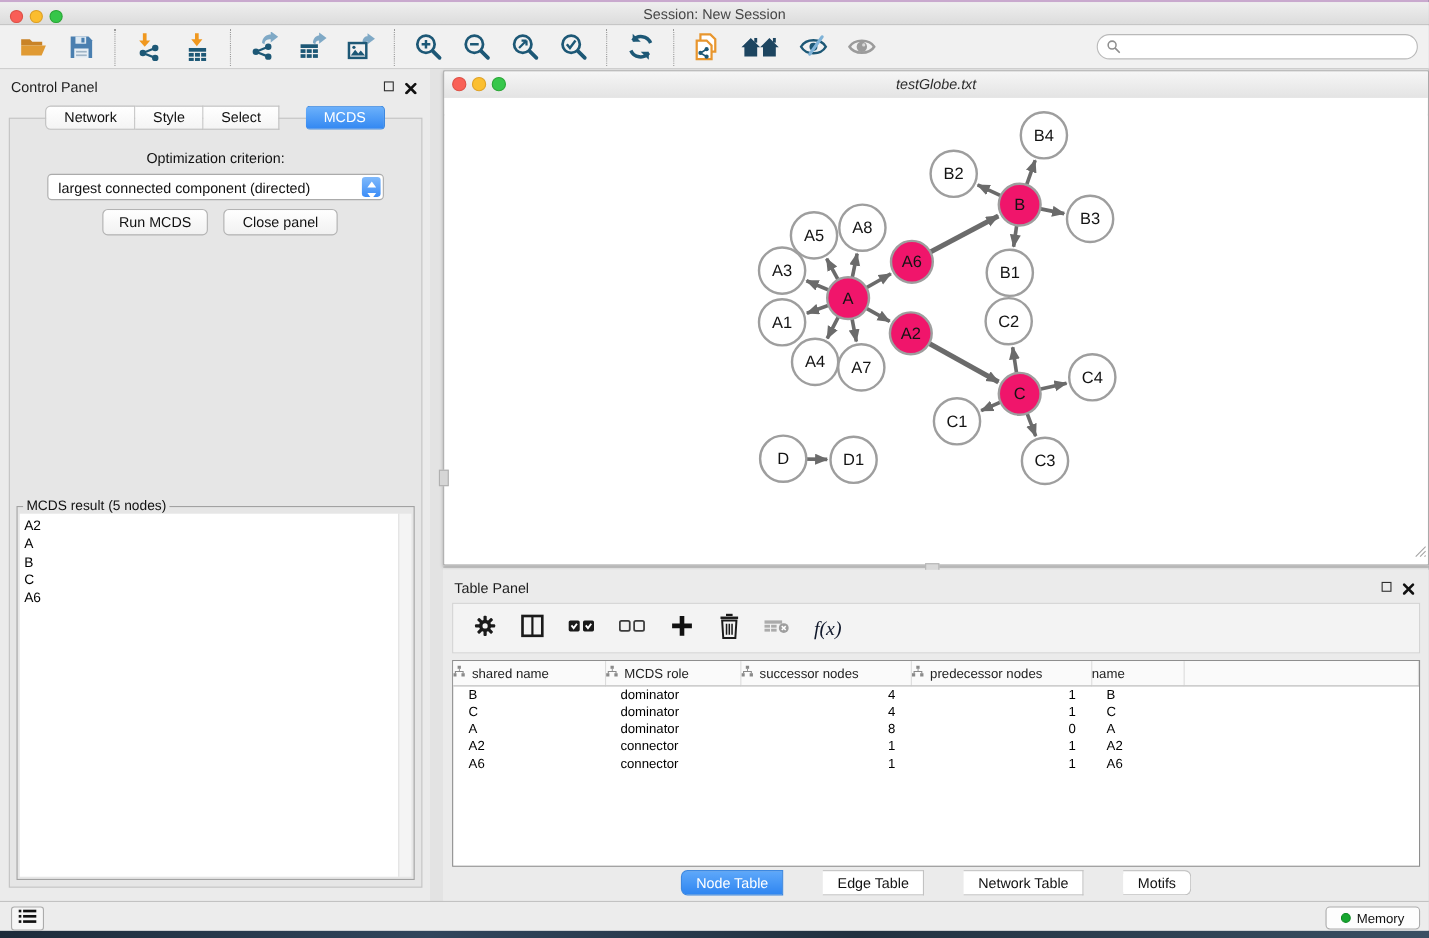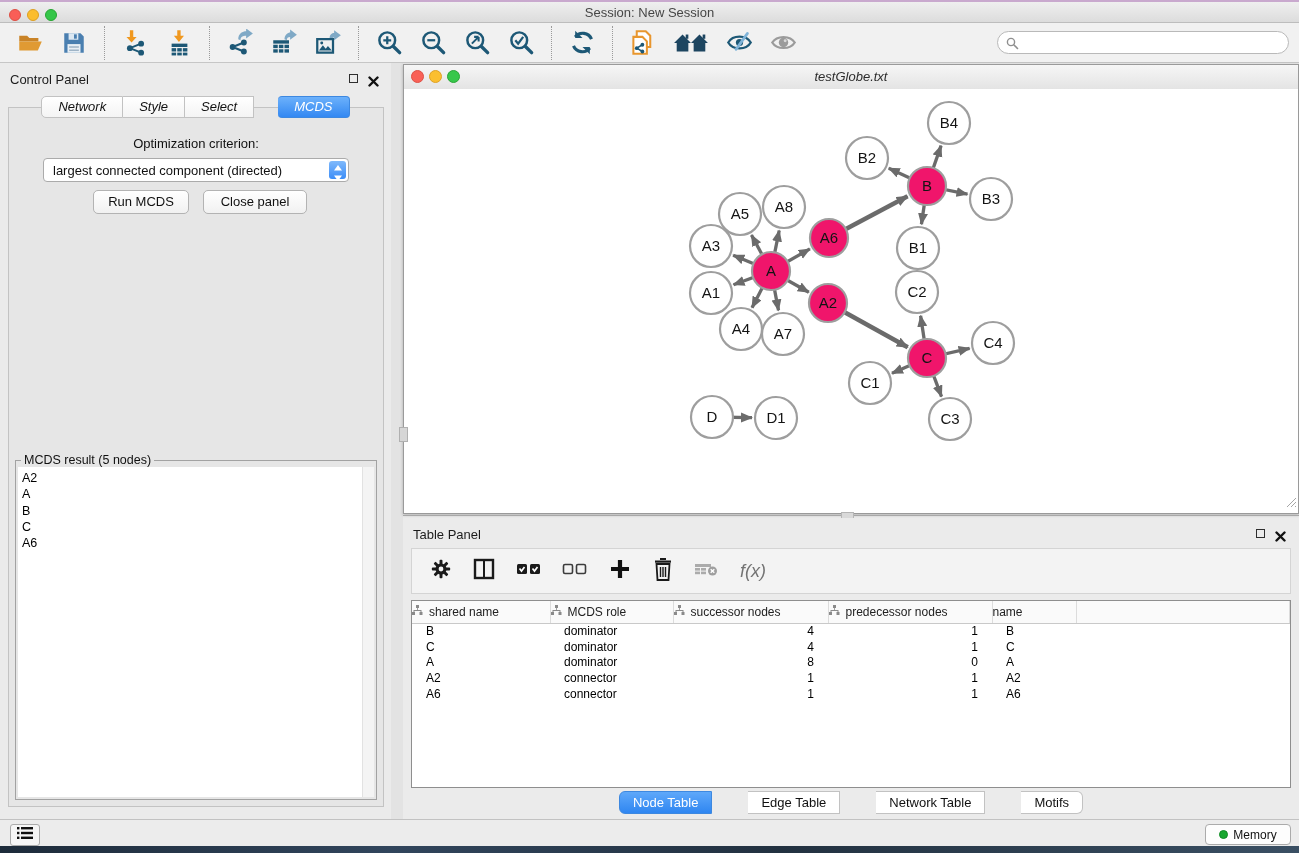--- a/index.html
+++ b/index.html
@@ -39,21 +39,21 @@
   
   .control-panel { position:absolute; left:0; top:0; width:391px; height:100%; background:#ebebeb; }
   .panel-titlerow { position:absolute; left:0; top:0; width:100%; height:30px; }
   .panel-title { position:absolute; left:10px; top:9px; font-size:13px; color:#1c1c1c; }
   .float-btn { position:absolute; top:11px; width:9px; height:9px; border:1.5px solid #2e2e2e; background:transparent; }
   .close-btn { position:absolute; top:10px; width:11px; height:11px; }
   .cp-float { right:33px; } .cp-close { right:12px; }
 
   .cp-tabs { position:absolute; left:0; top:33px; width:100%; display:flex; justify-content:center; z-index:2; }
   .cp-tab { height:22px; line-height:20px; padding:0 16px; font-size:13px; color:#111;
-      background:linear-gradient(#ffffff,#f4f4f4); border:1px solid #c2c2c2; border-left:none;font-style:italic; }
+      background:linear-gradient(#ffffff,#f4f4f4); border:1px solid #c2c2c2; border-left:none; }
   .cp-tab:first-child { border-left:1px solid #c2c2c2; border-radius:5px 0 0 5px; }
   .cp-tab:last-child { border-radius:0 5px 5px 0; }
   .cp-tab.active { background:linear-gradient(#6cb1fb,#3388f2); color:#fff; border-color:#3d88e0; border-radius:4px;margin-left:24px; }
 
   .cp-inner { position:absolute; left:8px; top:44px; width:376px; height:700px;
       background:#e6e6e6; border:1px solid #c3c3c3; }
   .crit-label { position:absolute; left:0; right:0; top:28px; text-align:center; font-size:13px; color:#111; }
   .dropdown { position:absolute; left:34px; top:50px; width:306px; height:24px; background:#fff;
       border:1px solid #ababab; border-radius:4px; font-size:13px; color:#111; }
   .dropdown .dd-text { position:absolute; left:9px; top:4px; white-space:nowrap; }
@@ -92,21 +92,21 @@
   .h-split .line { position:absolute; left:0; top:1px; width:100%; height:1px; background:#a8a8a8; }
   .h-split .handle { position:absolute; left:438px; top:-2px; width:13px; height:8px;
       background:#d9d9d9; border:1px solid #b5b5b5; }
 
   
   .table-panel { position:absolute; left:403px; top:455px; width:896px; height:301px; background:#ebebeb; }
   .tp-float { right:34px; } .tp-close { right:13px; }
   .tp-toolbar { position:absolute; left:8px; top:30px; width:880px; height:46px; background:#f3f3f3;
       border:1px solid #d4d4d4; display:flex; align-items:center; gap:20px; padding-left:18px; }
   .tp-btn { display:flex; align-items:center; justify-content:center; }
-  .fx { font-family:Liberation Sans, sans-serif; font-style:italic; font-size:18px; color:#737373; }
+  .fx { font-family:Liberation Serif, serif; font-style:italic; font-size:18px; color:#0f172a; }
 
   .tp-table-wrap { position:absolute; left:8px; top:82px; width:880px; height:188px;
       background:#fff; border:1px solid #8e8e8e; overflow:hidden; }
   table.node-table { border-collapse:collapse; table-layout:fixed; width:100%; }
   .node-table th { height:22px; background:#fafafa; border-bottom:1px solid #c9c9c9;
       border-right:1px solid #dcdcdc; font-weight:normal; font-size:12px; color:#222; }
   .node-table th .th-inner { display:flex; align-items:center; justify-content:flex-start; gap:6px; }
   .node-table td { height:15.7px; font-size:12px; color:#000; padding:0 0 0 14px; white-space:nowrap; }
   .node-table td.num { text-align:right; padding:0 14px 0 0; }
 

